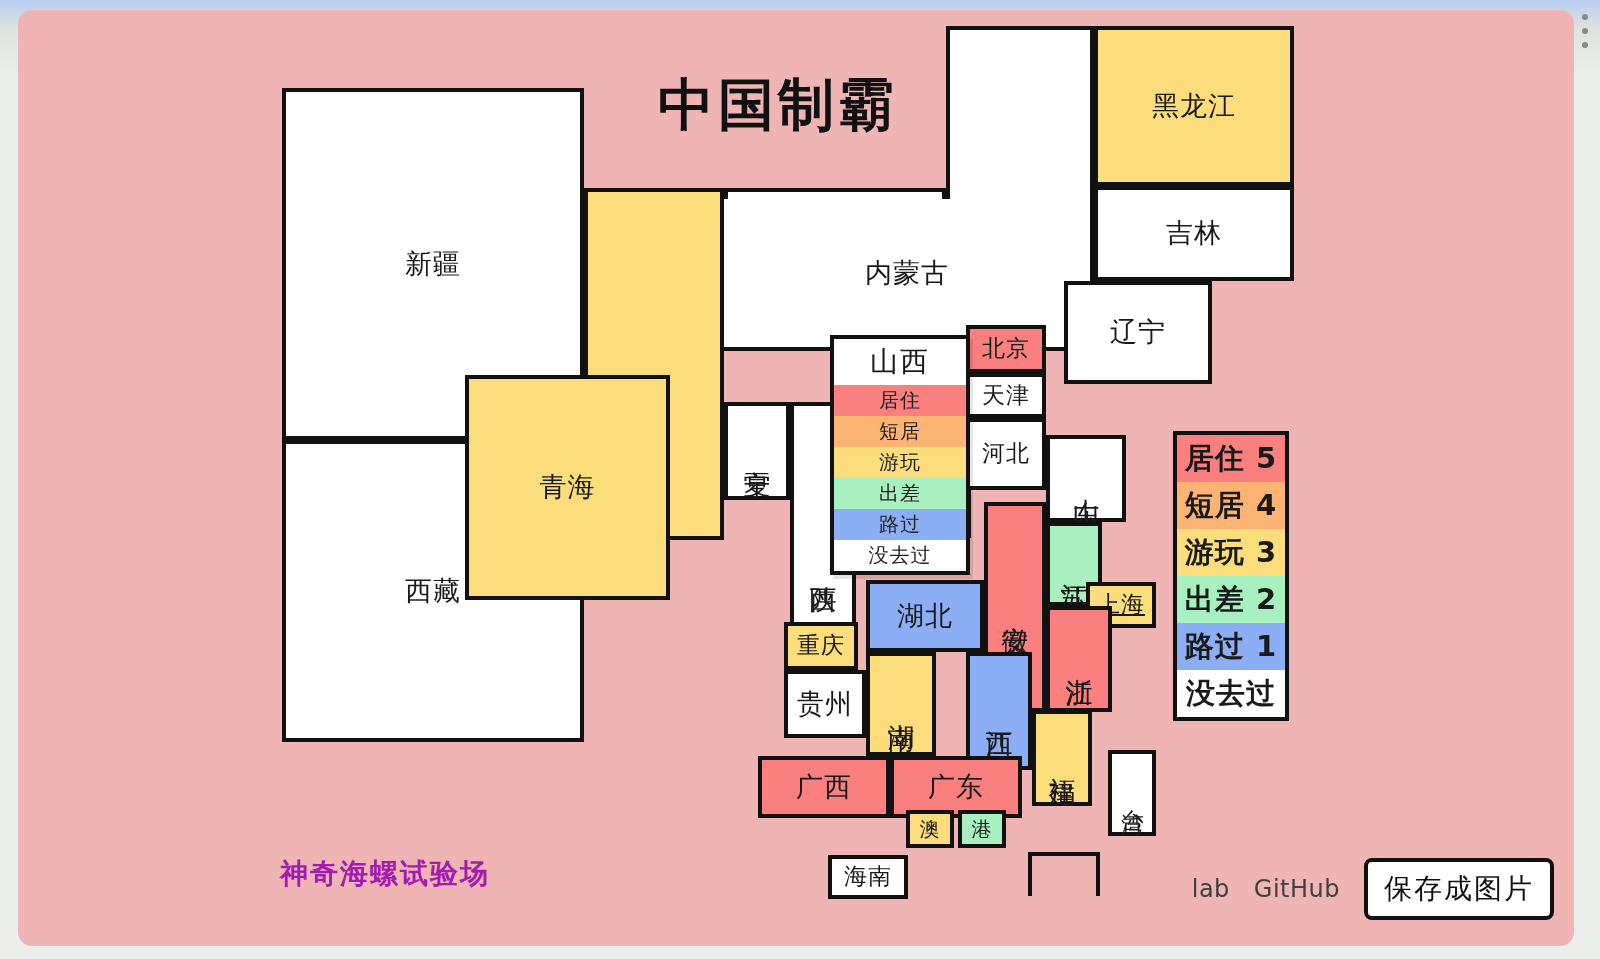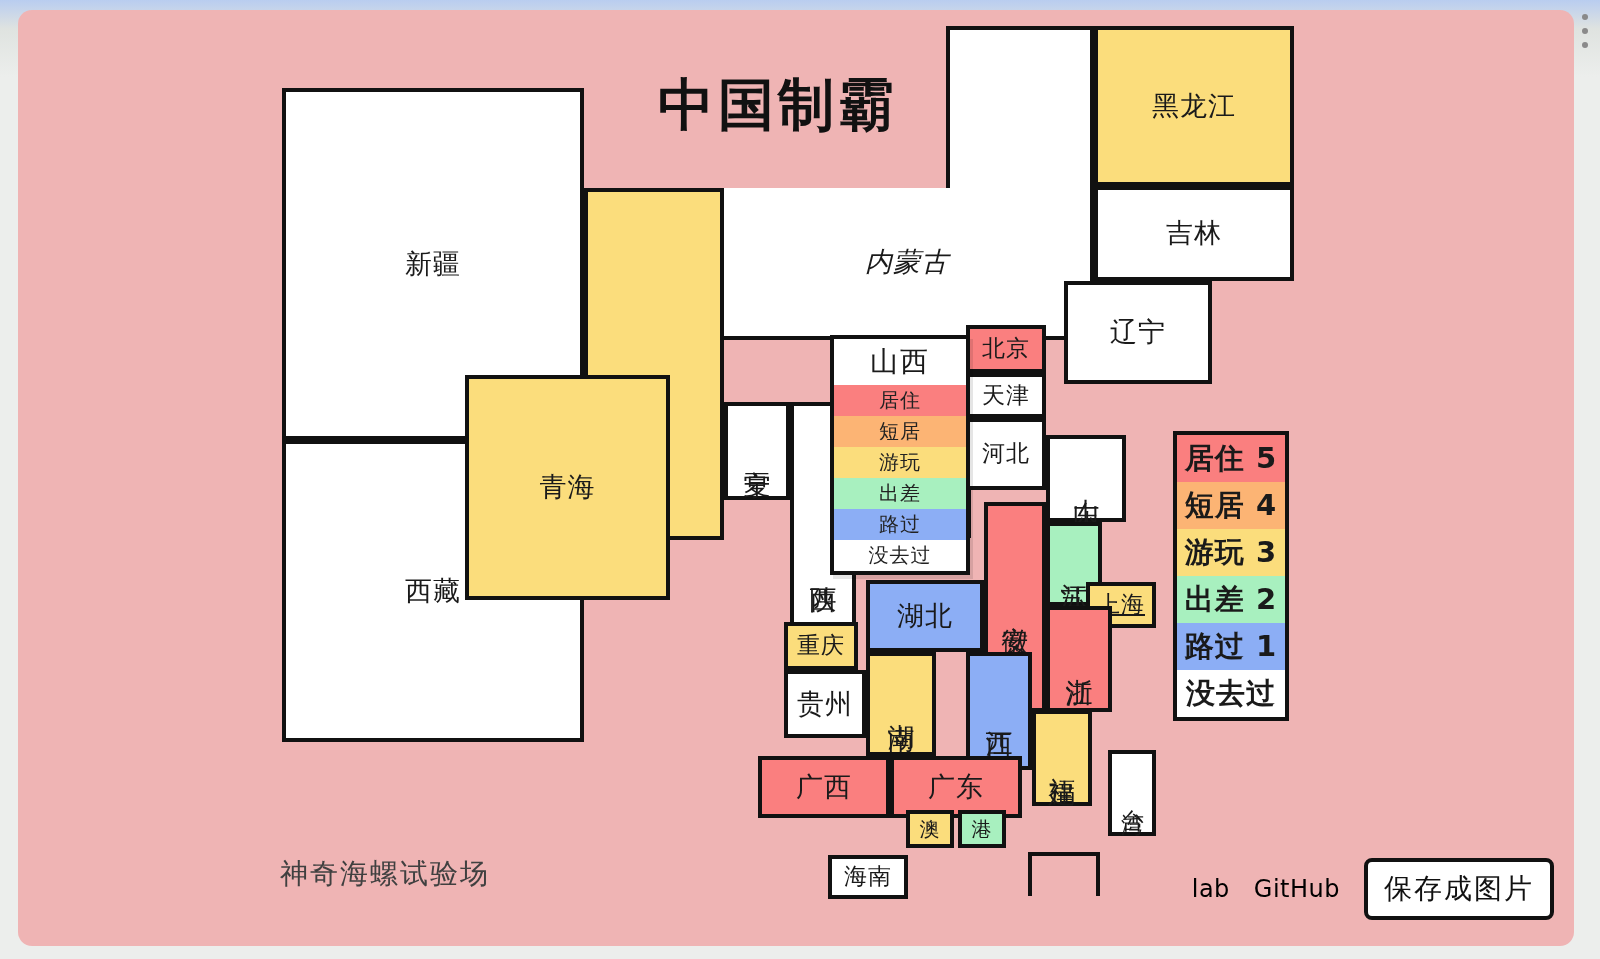--- a/index.html
+++ b/index.html
@@ -47,21 +47,21 @@
   #title{
     position:absolute;left:620px;top:58px;width:280px;text-align:center;
     font-size:56px;font-weight:bold;color:#111;letter-spacing:4px;
   }
   #score{
     position:absolute;left:262px;top:775px;
     font-size:54px;font-weight:bold;color:#111;letter-spacing:1px;
   }
   #subtitle{
     position:absolute;left:262px;top:845px;
-    font-size:28px;font-weight:normal;color:#404040;letter-spacing:2px;
+    font-size:28px;font-weight:bold;color:#a21caf;letter-spacing:2px;
   }
 
   
   #legend{
     position:absolute;left:1155px;top:421px;width:116px;
     border:4px solid #111;background:#fff;box-sizing:border-box;
   }
   #legend .row{
     height:47px;display:flex;align-items:center;justify-content:center;
     font-size:29px;font-weight:bold;color:#1a1a1a;letter-spacing:1px;box-sizing:border-box;
@@ -77,21 +77,21 @@
     height:46px;display:flex;align-items:center;justify-content:center;
     font-size:28px;color:#1a1a1a;letter-spacing:2px;background:#fff;
   }
   #dropdown .dd-opt{
     height:31px;display:flex;align-items:center;justify-content:center;
     font-size:20px;color:#222;letter-spacing:1px;
   }
 
   
   #footer{position:absolute;right:20px;bottom:26px;display:flex;align-items:center;gap:24px;}
-  .flink{font-size:24px;color:#000000;text-decoration:none;letter-spacing:.5px;}
+  .flink{font-size:24px;color:#404040;text-decoration:none;letter-spacing:.5px;}
   #save-btn{
     border:4px solid #111;background:#fff;border-radius:8px;
     padding:8px 16px;font-size:28px;color:#111;font-weight:500;letter-spacing:2px;
     cursor:pointer;font-family:inherit;
   }
 
   
   #scs{
     position:absolute;left:1010px;top:842px;width:72px;height:44px;
     border:4px solid #111;border-bottom:none;box-sizing:border-box;
@@ -116,21 +116,21 @@
       </div>
       <div class="prov c-play v" style="left:566px;top:178px;width:140px;height:352px;">
         <span>甘肃</span>
       </div>
       <div class="prov c-play" style="left:447px;top:365px;width:205px;height:225px;">
         <span>青海</span>
       </div>
 
       <div class="prov c-none" style="left:706px;top:178px;width:222px;height:152px;"></div>
       <div class="prov c-none" style="left:928px;top:16px;width:148px;height:314px;"></div>
-      <div class="prov c-none" style="left:706px;top:178px;width:370px;height:152px;border-top:none;border-left:none;font-style:italic;">
+      <div class="prov c-none" style="left:706px;top:189px;width:370px;height:152px;border-top:none;border-left:none;">
         <span>内蒙古</span>
       </div>
 
       <div class="prov c-play" style="left:1076px;top:16px;width:200px;height:160px;">
         <span>黑龙江</span>
       </div>
       <div class="prov c-none" style="left:1076px;top:176px;width:200px;height:95px;">
         <span>吉林</span>
       </div>
       <div class="prov c-none" style="left:1046px;top:271px;width:148px;height:103px;">

